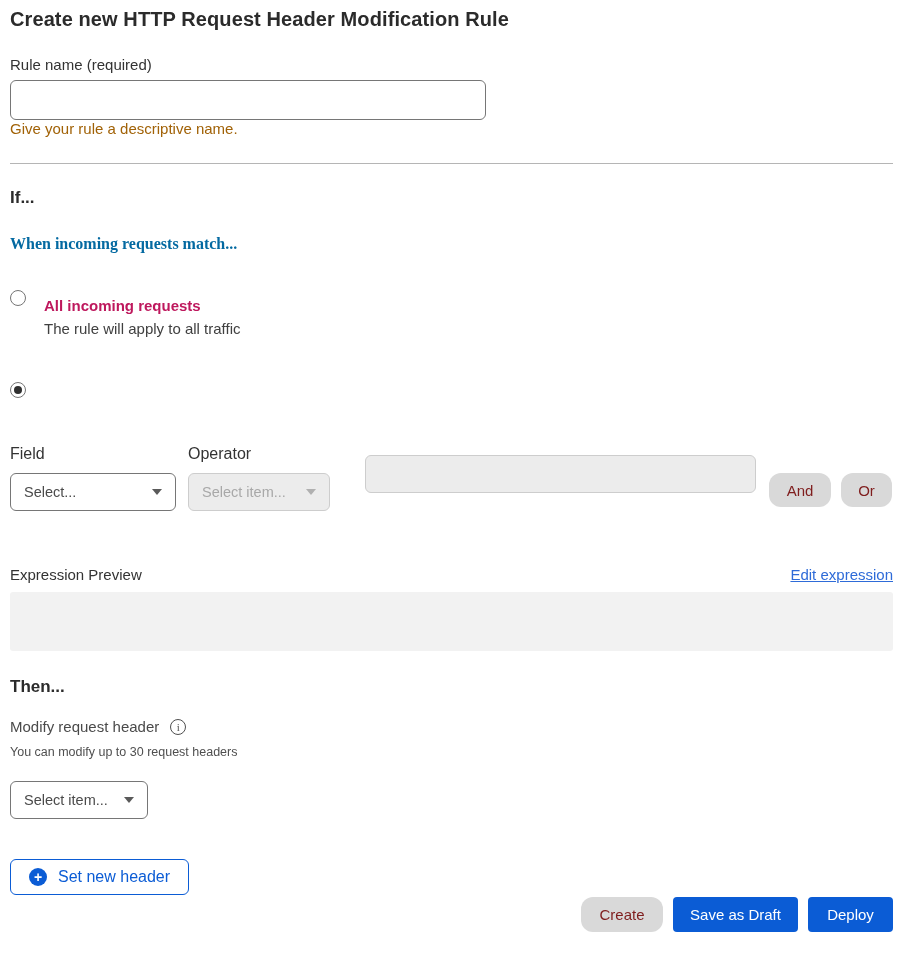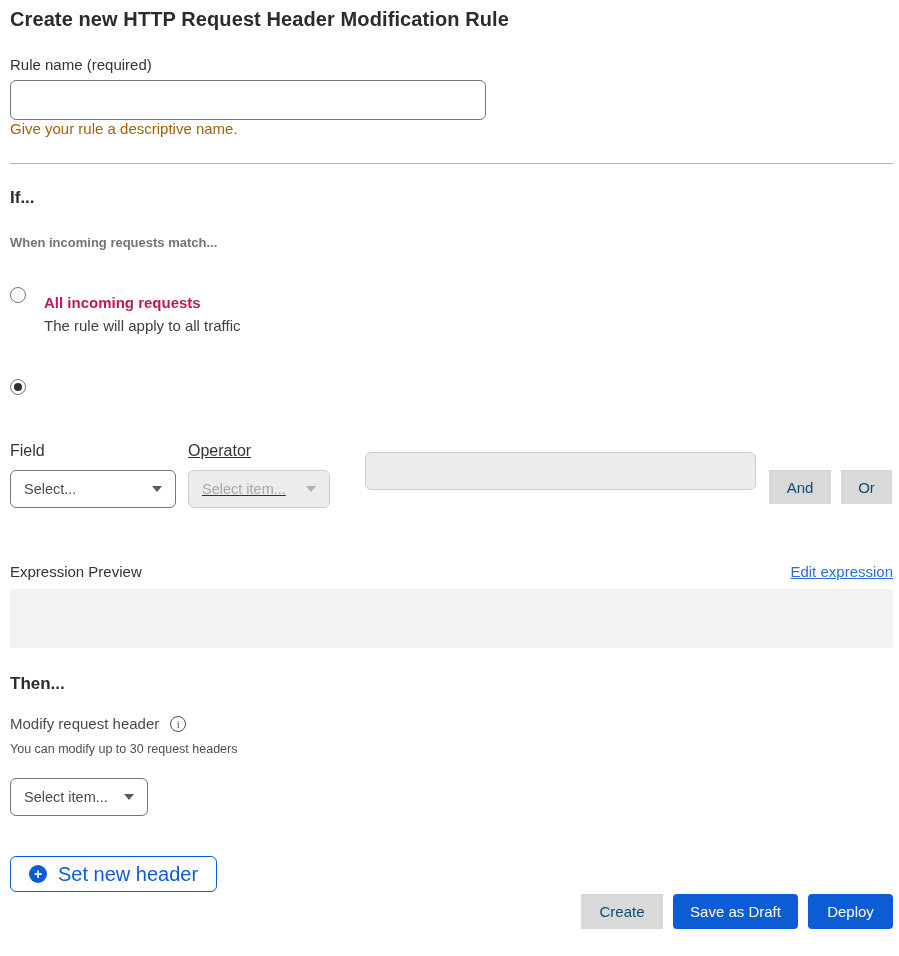--- a/index.html
+++ b/index.html
@@ -18,21 +18,21 @@
   .rule-name-input {
     display: block; margin-top: 7px;
     width: 476px; height: 40px;
     border: 1px solid #767676; border-radius: 6px;
     font-family: "Liberation Sans", sans-serif; font-size: 15px; color: #2f2f2f;
     padding: 0 12px; outline: none; background: #fff;
   }
   .helper-text { font-size: 15px; color: #a16207; }
   .divider { border: none; border-top: 1px solid #b5b5b5; margin-top: 26px; width: 883px; }
   .if-heading { font-size: 17px; font-weight: 700; color: #2b2b2b; margin-top: 24px; }
-  .sub-heading { font-size: 13px; font-weight: 700; color: #737373; margin-top: 27px; }
+  .sub-heading { font-size: 16px; font-weight: 700; color: #0369a1; margin-top: 27px; font-family: Liberation Serif, serif; }
 
   .radio-option { display: flex; margin-top: 34px; cursor: pointer; }
   .radio-option + .radio-option { margin-top: 42px; }
   .radio-circle {
     width: 16px; height: 16px; border-radius: 50%;
     border: 1px solid #757575; background: #fff; flex: 0 0 16px;
     margin-top: 3px; position: relative;
   }
   .radio-circle.selected::after {
     content: ""; position: absolute; left: 3px; top: 3px;
@@ -54,36 +54,36 @@
     background: #ececec; border-color: #cdcdcd; color: #a8a8a8; cursor: default;
   }
   .caret-down {
     width: 0; height: 0;
     border-left: 5px solid transparent; border-right: 5px solid transparent;
     border-top: 6px solid #5a5a5a; margin-left: 10px;
   }
   .select-box.disabled .caret-down { border-top-color: #b0b0b0; }
   .col-field { width: 166px; margin-right: 12px; }
   .col-field .select-box { width: 166px; }
-  .col-operator { width: 142px; margin-right: 35px; text-decoration: underline; }
+  .col-operator { width: 142px; margin-right: 35px; }
   .col-operator .select-box { width: 142px; }
   .col-value { width: 391px; margin-right: 13px; }
   .value-input {
     margin-top: 10px; display: block; width: 391px; height: 38px;
     background: #ececec; border: 1px solid #cdcdcd; border-radius: 6px;
     padding: 0 12px; font-family: "Liberation Sans", sans-serif; font-size: 15px;
     color: #4a4a4a; outline: none;
   }
   .btn {
     font-family: "Liberation Sans", sans-serif; cursor: pointer;
     display: inline-flex; align-items: center; justify-content: center;
   }
   .btn-gray {
-    background: #d9d9d9; border: none; border-radius: 0;
-    color: #0c4a6e; font-size: 15px; height: 34px;
+    background: #d9d9d9; border: none; border-radius: 12px;
+    color: #7f1d1d; font-size: 15px; height: 34px;
   }
   .btn-and { width: 62px; margin-right: 10px; margin-top: 28px; }
   .btn-or { width: 51px; margin-top: 28px; }
 
   .preview-row {
     display: flex; justify-content: space-between; align-items: flex-end;
     margin-top: 55px; width: 883px;
   }
   .preview-label { font-size: 15px; color: #333; }
   .edit-link { font-size: 15px; color: #2e6bd8; text-decoration: underline; cursor: pointer; }
@@ -102,21 +102,21 @@
     font-size: 11px; font-style: normal; margin-left: 11px; cursor: pointer;
     font-family: "Liberation Serif", serif;
   }
   .info-icon::before { content: "i"; }
   .modify-helper { font-size: 12.5px; color: #4f4f4f; margin-top: 10px; }
   .header-select { width: 138px; margin-top: 22px; }
 
   .add-header-btn {
     margin-top: 40px; height: 36px; padding: 0 18px;
     background: #fff; border: 1px solid #0b5cd5; border-radius: 6px;
-    color: #0b5cd5; font-size: 20px; gap: 11px;
+    color: #0b5cd5; font-size: 16px; gap: 11px;
   }
   .plus-icon {
     width: 18px; height: 18px; border-radius: 50%; background: #0b5cd5;
     display: inline-flex; align-items: center; justify-content: center;
     color: #fff; font-size: 14px; font-weight: 700; line-height: 1;
   }
   .plus-icon::before { content: "+"; margin-top: -1px; }
 
   .footer-row {
     display: flex; justify-content: flex-end; align-items: center;

